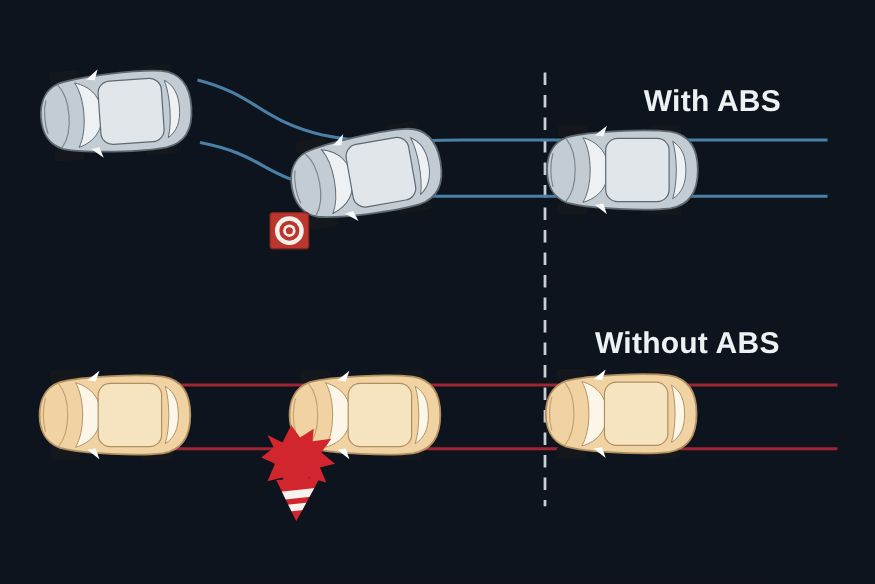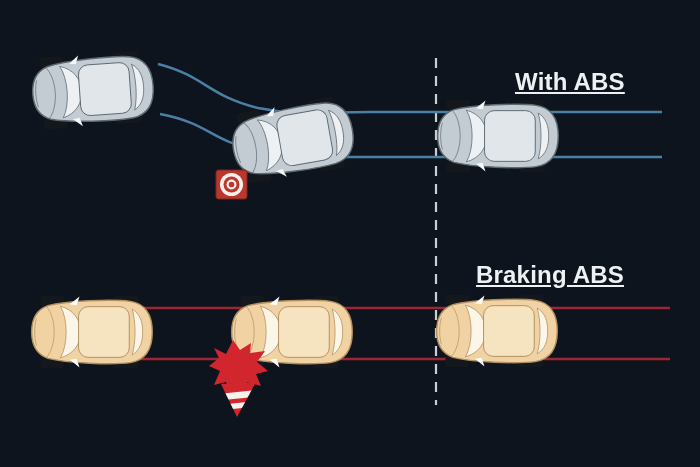--- a/index.html
+++ b/index.html
@@ -6,21 +6,20 @@
   .stage{
     position:relative;width:700px;height:467px;overflow:hidden;
     background:var(--background,#0d141d);
     font-family:"Liberation Sans",sans-serif;
   }
   .stage svg{position:absolute;left:0;top:0;}
   .label{
     position:absolute;color:var(--text,#eef1f3);
     font-weight:700;font-size:24px;letter-spacing:.2px;white-space:nowrap;
     line-height:1;
-    text-decoration:underline;
   }
   .label-with-abs{left:515px;top:70px;}
   .label-without-abs{left:476px;top:263px;}
   .label-braking-point{left:237px;top:211px;}
   .car-silver{--body:var(--silver-car-body,#c3ccd2);--line:#5d6871;--glass:#eef1f3;--roof:#e0e6ea;--mirror:#f4f7f8;}
   .car-tan{--body:var(--tan-car-body,#f1d2a2);--line:#b08f60;--glass:#fcf6e8;--roof:#f6e3c0;--mirror:#ffffff;}
 </style>
 </head>
 <body>
 
@@ -98,14 +97,14 @@
     <g>
       <rect x="216" y="170" width="31" height="29" rx="2.5" fill="var(--marker-red,#bb362c)" stroke="#7e2420" stroke-width="1"></rect>
       <circle cx="231.5" cy="184.5" r="11.5" fill="#f4f1ec"></circle>
       <circle cx="231.5" cy="184.5" r="8" fill="var(--marker-red,#bb362c)"></circle>
       <circle cx="231.5" cy="184.5" r="5" fill="#f4f1ec"></circle>
       <circle cx="231.5" cy="184.5" r="2.8" fill="var(--marker-red,#bb362c)"></circle>
     </g>
   </svg>
 
   <div class="label label-with-abs">With ABS</div>
-  <div class="label label-without-abs">Braking ABS</div>
+  <div class="label label-without-abs">Without ABS</div>
 </div>
 
 </body></html>

